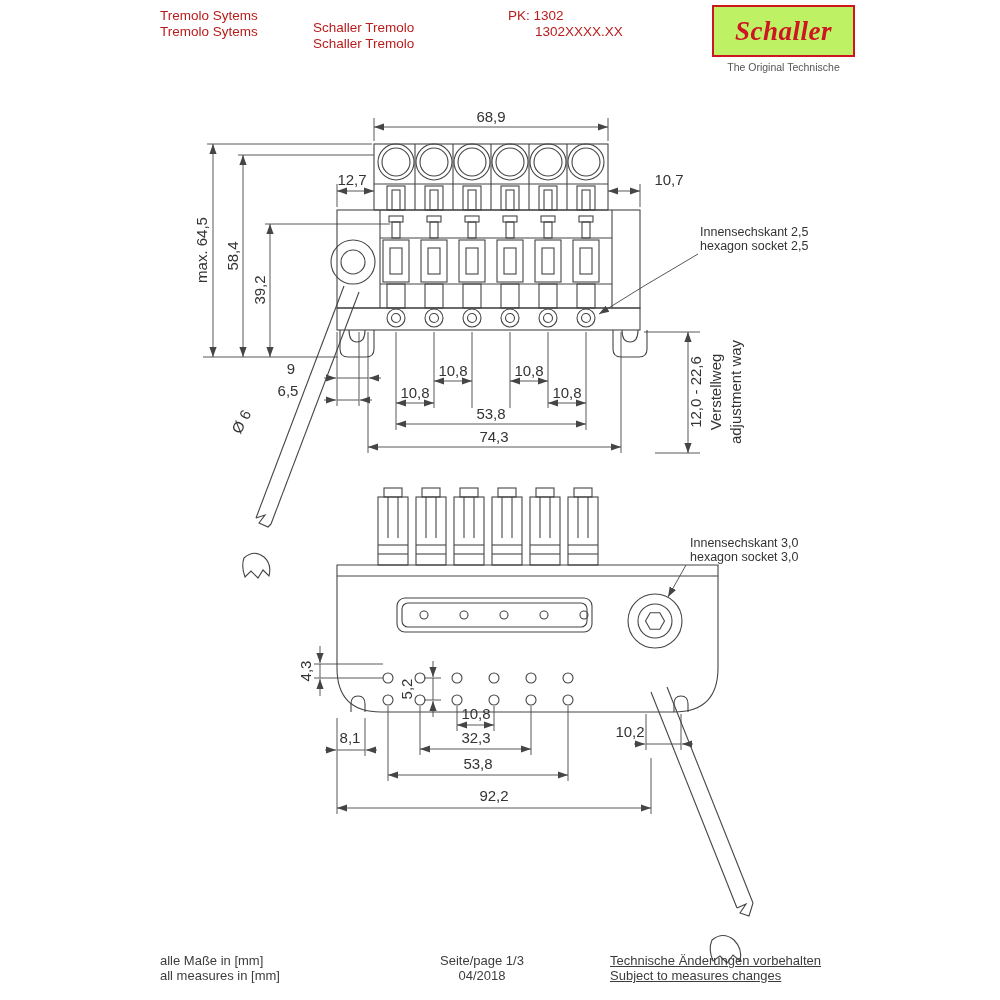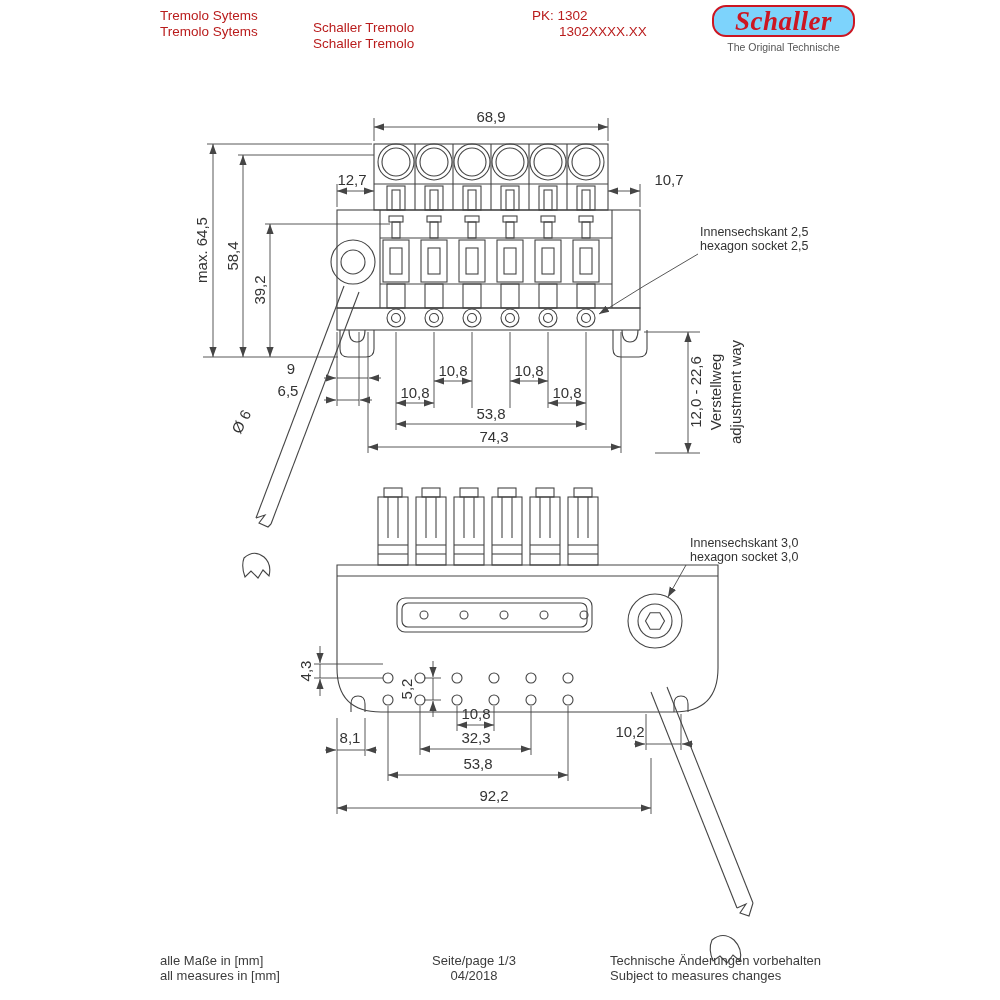--- a/index.html
+++ b/index.html
@@ -1,22 +1,22 @@
 <!DOCTYPE html>
 <html><head>
 <meta charset="utf-8">
 <style>
   * { margin:0; padding:0; box-sizing:border-box; }
   html,body { width:1000px; height:1000px; background:#fff; }
   body { position:relative; font-family:"Liberation Sans", sans-serif; color:#3a3a3a; overflow:hidden; }
   .abs { position:absolute; }
   .hcol { font-size:13.5px; line-height:16px; color:#b91c1c; }
   .indent2 { padding-left:27px; }
-  .logo-box { width:143px; height:32px; border:2.5px solid #cc1622; border-radius:14px;
-              display:flex; align-items:center; justify-content:center; background:#7dd3fc; }
+  .logo-box { width:143px; height:52px; border:2.5px solid #cc1622; border-radius:0;
+              display:flex; align-items:center; justify-content:center; background:#bef264; }
   .logo-brand { font-family:"Liberation Serif", serif; font-style:italic; font-weight:bold;
                 font-size:27px; color:#cc1622; letter-spacing:0.5px; }
   .logo-tagline { font-size:10.5px; color:#555; margin-top:4px; text-align:center; width:143px; }
   .fcol { font-size:13px; line-height:15px; color:#3c3c3c; }
   .fcenter { width:200px; text-align:center; }
   svg text { fill:#333; }
   .dim { font:15px "Liberation Sans", sans-serif; text-anchor:middle; }
   .ann { font:12.5px "Liberation Sans", sans-serif; text-anchor:start; }
   .ol  { stroke:#454545; stroke-width:1.1; fill:none; }
   .dl  { stroke:#454545; stroke-width:0.9; fill:none; }
@@ -25,21 +25,21 @@
 <body>
 
 <div class="abs hcol" style="left:160px; top:8px;">
   <div>Tremolo Sytems</div>
   <div>Tremolo Sytems</div>
 </div>
 <div class="abs hcol" style="left:313px; top:20px;">
   <div>Schaller Tremolo</div>
   <div>Schaller Tremolo</div>
 </div>
-<div class="abs hcol" style="left:532px; top:8px;">
+<div class="abs hcol" style="left:508px; top:8px;">
   <div>PK: 1302</div>
   <div class="indent2">1302XXXX.XX</div>
 </div>
 <div class="abs" style="left:712px; top:5px;">
   <div class="logo-box">
     <span class="logo-brand">Schaller</span>
   </div>
   <div class="logo-tagline">The Original Technische</div>
 </div>
 
@@ -272,20 +272,20 @@
   <text class="dim" x="478" y="769">53,8</text>
   <text class="dim" x="350" y="743">8,1</text>
   <text class="dim" x="630" y="737">10,2</text>
   <text class="dim" x="494" y="801">92,2</text>
 </svg>
 
 <div class="abs fcol" style="left:160px; top:953px;">
   <div>alle Maße in [mm]</div>
   <div>all measures in [mm]</div>
 </div>
-<div class="abs fcol fcenter" style="left:374px; top:953px;">
+<div class="abs fcol fcenter" style="left:382px; top:953px;">
   <div>Seite/page 1/3</div>
   <div>04/2018</div>
 </div>
-<div class="abs fcol" style="left:610px; top:953px;">
+<div class="abs fcol" style="left:610px; top:953px;text-decoration:underline;">
   <div>Technische Änderungen vorbehalten</div>
   <div>Subject to measures changes</div>
 </div>
 
 </body></html>

